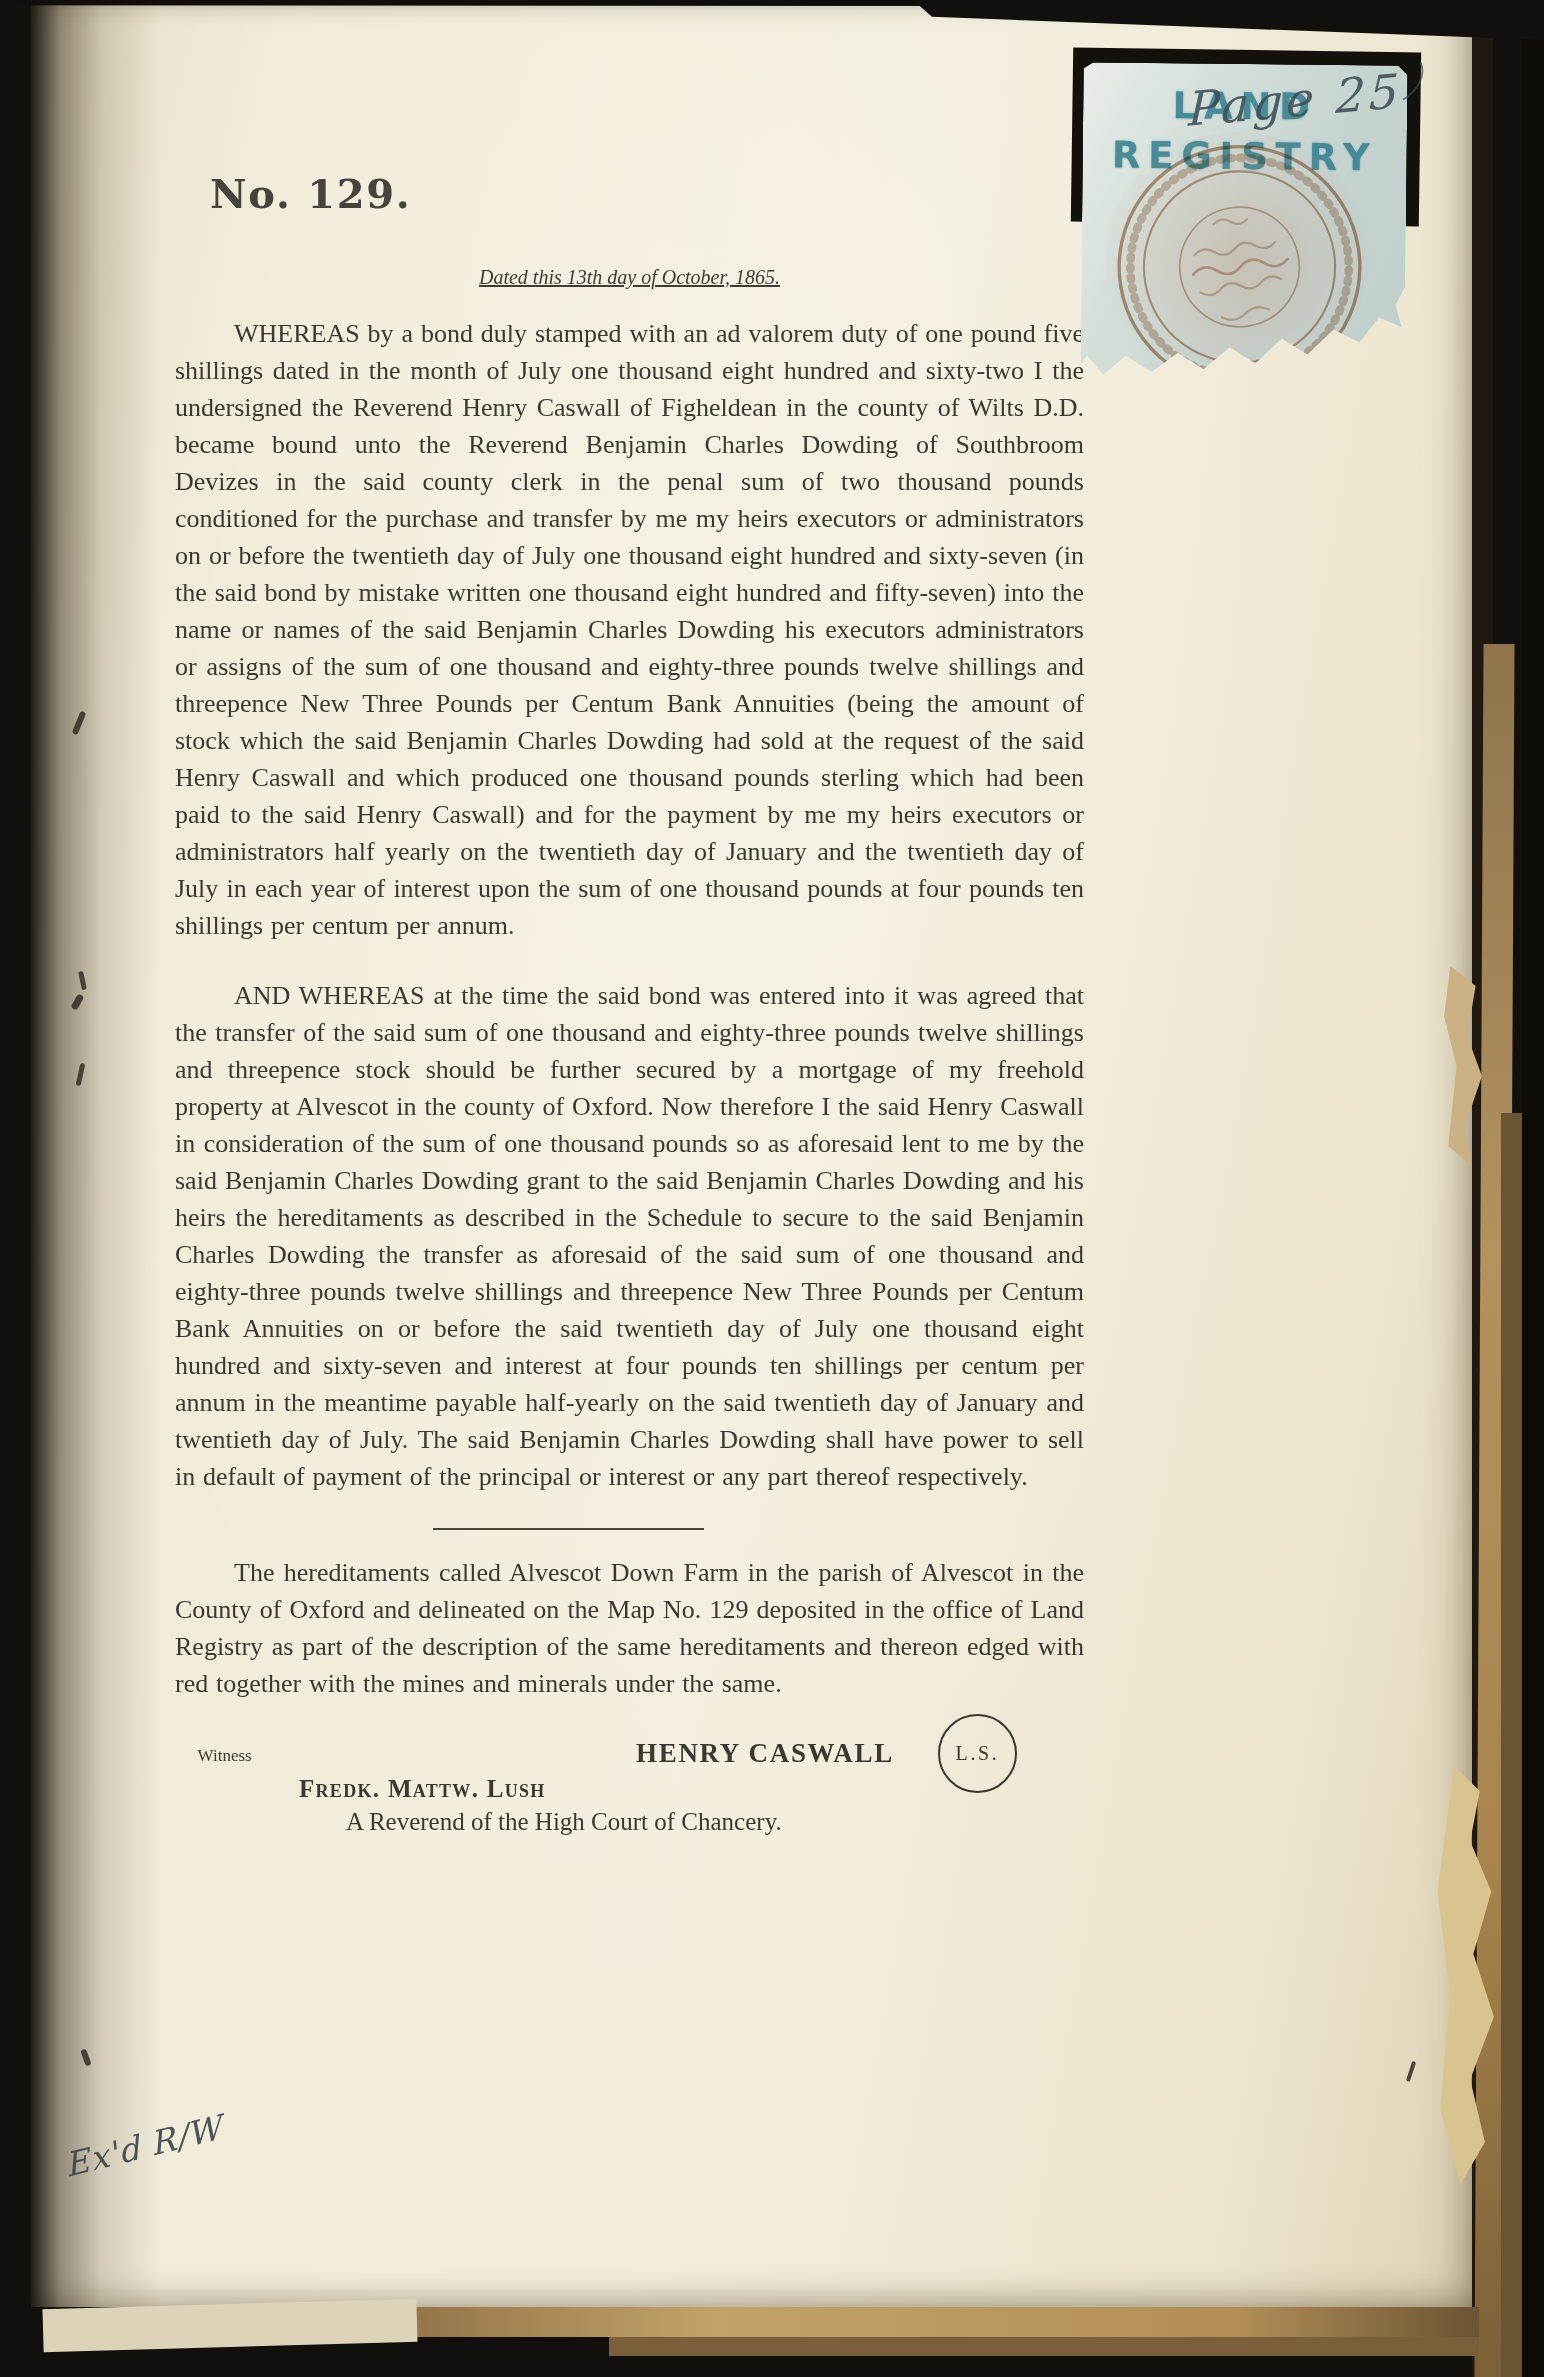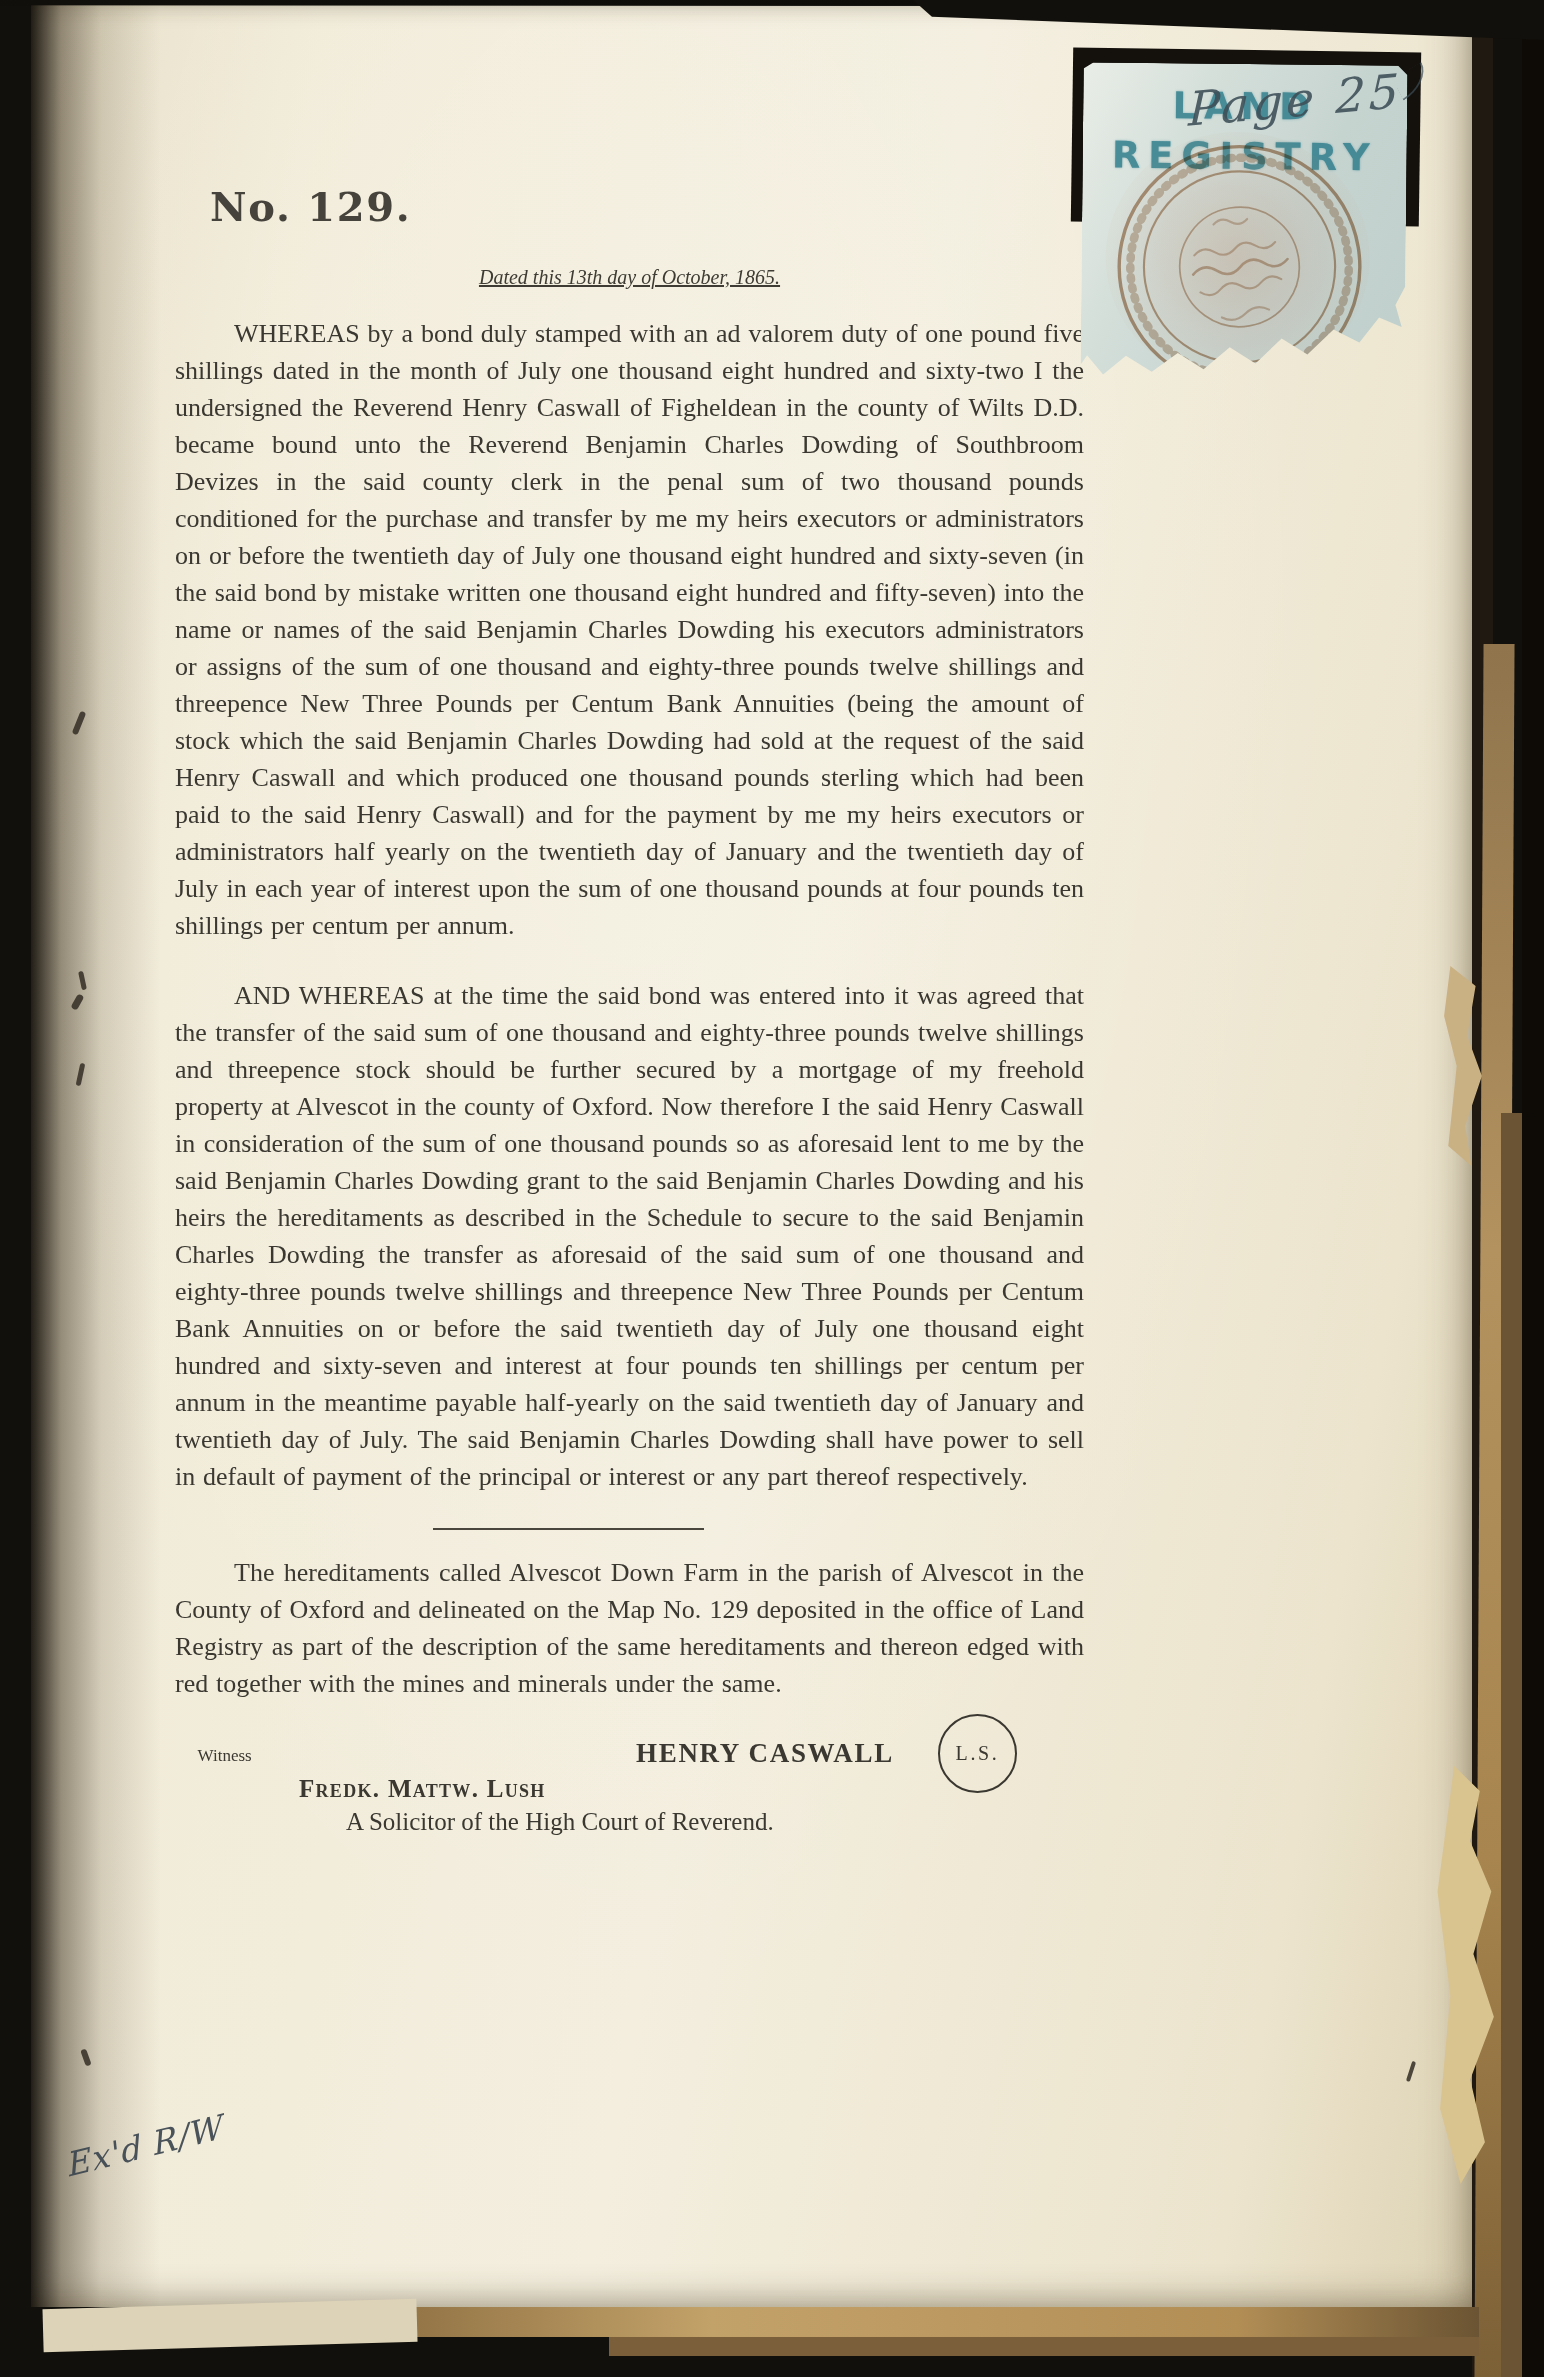--- a/index.html
+++ b/index.html
@@ -25,21 +25,21 @@
       inset 0 8.7px 21px -12px rgba(60,48,28,0.35);
   }
   .page::before {
     content: ""; position: absolute; left: 0; top: 0; bottom: 0; width: 130px;
     background: linear-gradient(90deg, rgba(18,14,8,0.92), rgba(58,46,28,0.5) 30px, rgba(92,78,52,0.2) 70px, rgba(0,0,0,0) 130px);
     pointer-events: none;
   }
 
   
   .doc-number {
-    position: absolute; left: 179px; top: 178px;
+    position: absolute; left: 179px; top: 165px;
     font-family: "DejaVu Serif", serif;
     font-weight: 700; font-size: 40px; letter-spacing: 1.7px;
     color: #46433c;
   }
   .content {
     position: absolute; left: 144px; top: 261px; width: 909px;
     color: #3a3831;
   }
   .date-line {
     text-align: center; font-style: italic;
@@ -184,21 +184,21 @@
 
       <div class="sig-row">
         <span class="sig-name">HENRY CASWALL</span>
         <span class="seal">
           <span>L.S.</span>
         </span>
       </div>
 
       <div class="witness">Witness</div>
       <div class="witness-name">Fredk. Mattw. Lush</div>
-      <div class="witness-title">A Solicitor of the High Court of Reverend.</div>
+      <div class="witness-title">A Reverend of the High Court of Chancery.</div>
     </div>
 
     <div class="handnote">Ex'd R/W</div>
 
     <div class="mark m1"></div>
     <div class="mark m2"></div>
     <div class="mark m3"></div>
     <div class="mark m4"></div>
     <div class="mark m5"></div>
     <div class="mark m6"></div>

